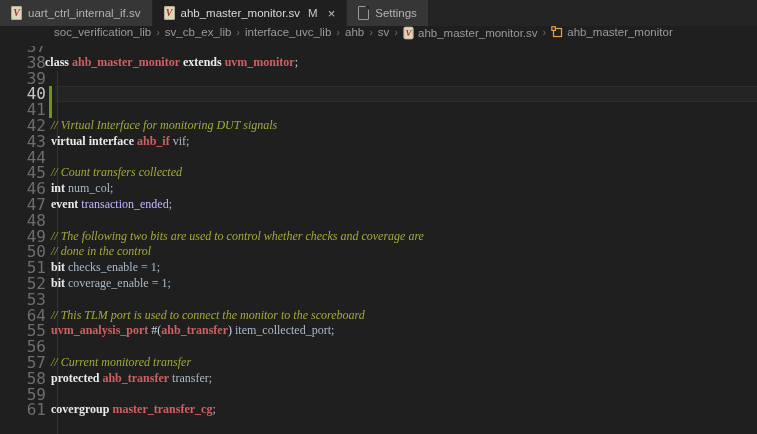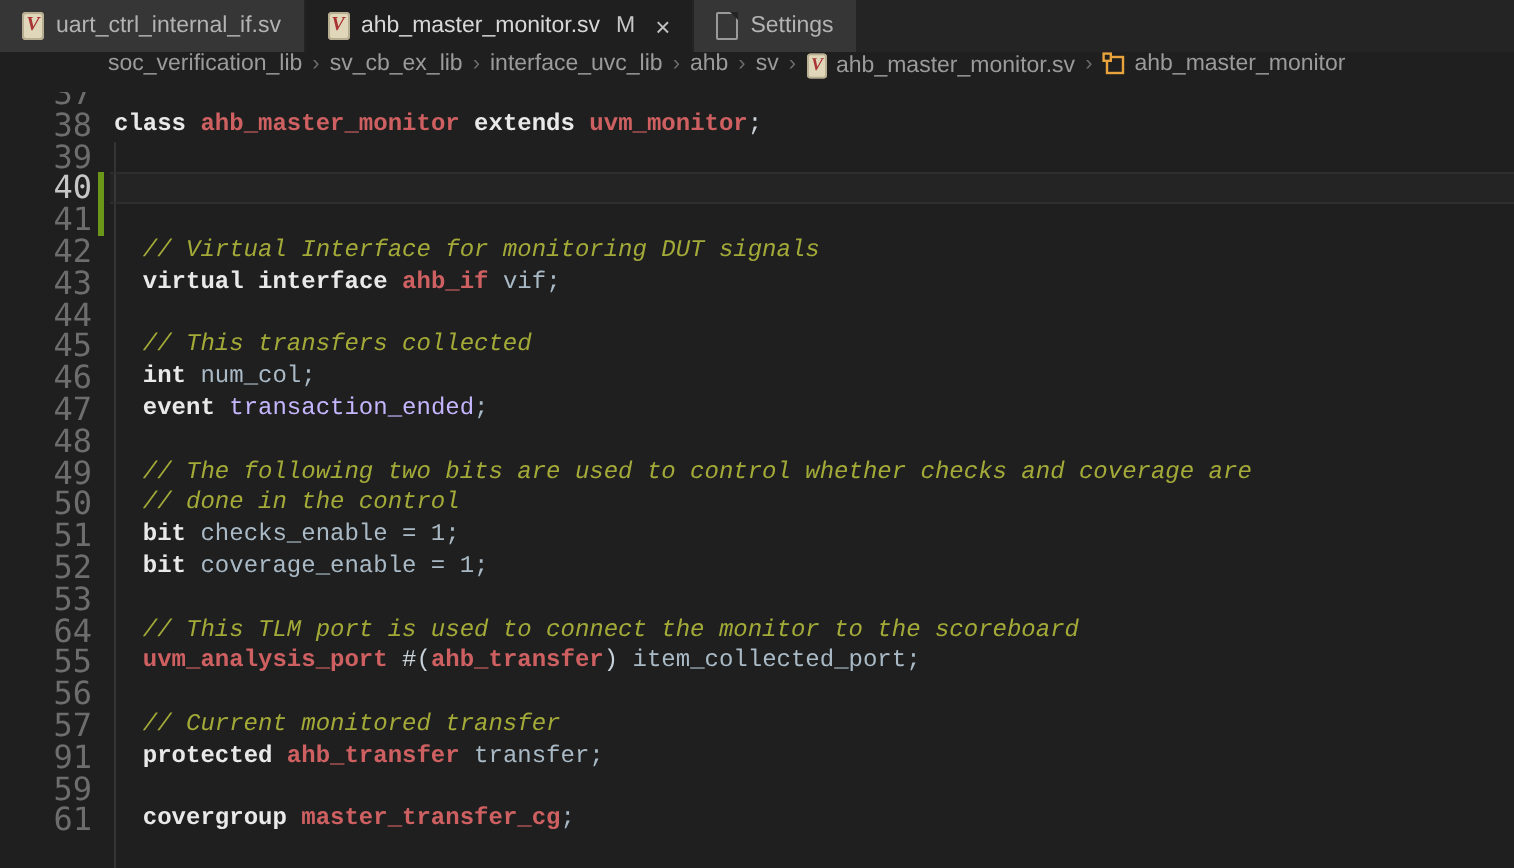--- a/index.html
+++ b/index.html
@@ -69,22 +69,22 @@
     position:absolute; left:49px; width:3px; top:0; bottom:0;
     background:#6a9718; z-index:2;
   }
   .cur-hl {
     position:absolute; left:55px; right:0; top:0; bottom:0;
     background:rgba(255,255,255,0.025);
     border-top:1px solid #2e2e2e; border-bottom:1px solid #2e2e2e;
     box-sizing:border-box; z-index:0;
   }
   .code {
-    position:absolute; left:57px; white-space:pre;
-    font-family:Liberation Mono, monospace; font-size:12px;
+    position:absolute; left:45px; white-space:pre;
+    font-family:Liberation Serif, serif; font-size:12px;
     line-height:15.8px; color:#c9d1d9; z-index:1;
   }
   .tk-kw  { color:#e9e9e9; font-weight:bold; }
   .tk-type{ color:#ce6062; font-weight:bold; }
   .tk-cmt { color:#a3aa38; font-style:italic; }
   .tk-var { color:#a9bac6;margin-top:48px; }
   .tk-ev  { color:#c4b5fd; }
   .tk-pln { color:#c9d1d9; }
 </style>
 </head>
@@ -174,21 +174,21 @@
       <div class="row">
         <div class="lnum">43</div>
         <div class="code"><span class="tk-pln">  </span><span class="tk-kw">virtual</span><span class="tk-pln"> </span><span class="tk-kw">interface</span><span class="tk-pln"> </span><span class="tk-type">ahb_if</span><span class="tk-var"> vif;</span></div>
       </div>
       <div class="row">
         <div class="lnum">44</div>
         <div class="code"></div>
       </div>
       <div class="row">
         <div class="lnum">45</div>
-        <div class="code"><span class="tk-cmt">  // This transfers collected</span></div>
+        <div class="code"><span class="tk-cmt">  // Count transfers collected</span></div>
       </div>
       <div class="row">
         <div class="lnum">46</div>
         <div class="code"><span class="tk-pln">  </span><span class="tk-kw">int</span><span class="tk-var"> num_col;</span></div>
       </div>
       <div class="row">
         <div class="lnum">47</div>
         <div class="code"><span class="tk-pln">  </span><span class="tk-kw">event</span><span class="tk-ev"> transaction_ended</span><span class="tk-var">;</span></div>
       </div>
       <div class="row">
@@ -225,21 +225,21 @@
       </div>
       <div class="row">
         <div class="lnum">56</div>
         <div class="code"></div>
       </div>
       <div class="row">
         <div class="lnum">57</div>
         <div class="code"><span class="tk-cmt">  // Current monitored transfer</span></div>
       </div>
       <div class="row">
-        <div class="lnum">91</div>
+        <div class="lnum">58</div>
         <div class="code"><span class="tk-pln">  </span><span class="tk-kw">protected</span><span class="tk-pln"> </span><span class="tk-type">ahb_transfer</span><span class="tk-var"> transfer;</span></div>
       </div>
       <div class="row">
         <div class="lnum">59</div>
         <div class="code"></div>
       </div>
       <div class="row">
         <div class="lnum">61</div>
         <div class="code"><span class="tk-pln">  </span><span class="tk-kw">covergroup</span><span class="tk-pln"> </span><span class="tk-type">master_transfer_cg</span><span class="tk-var">;</span></div>
       </div>

